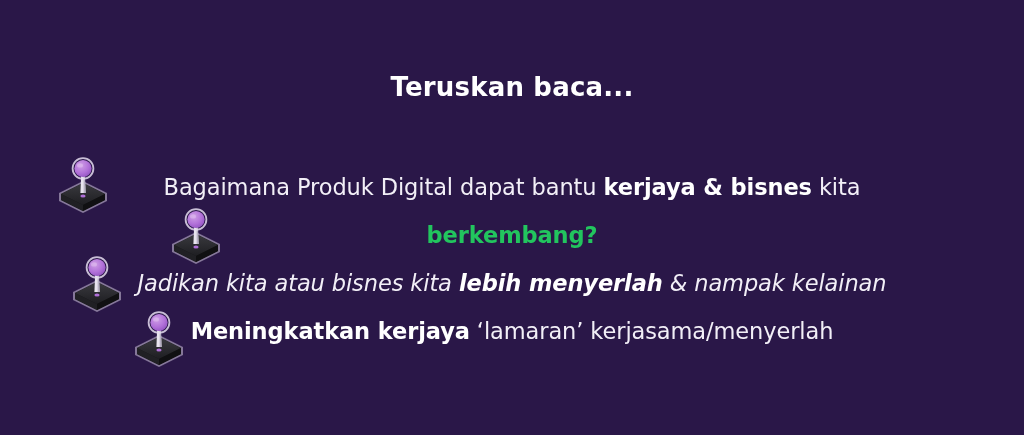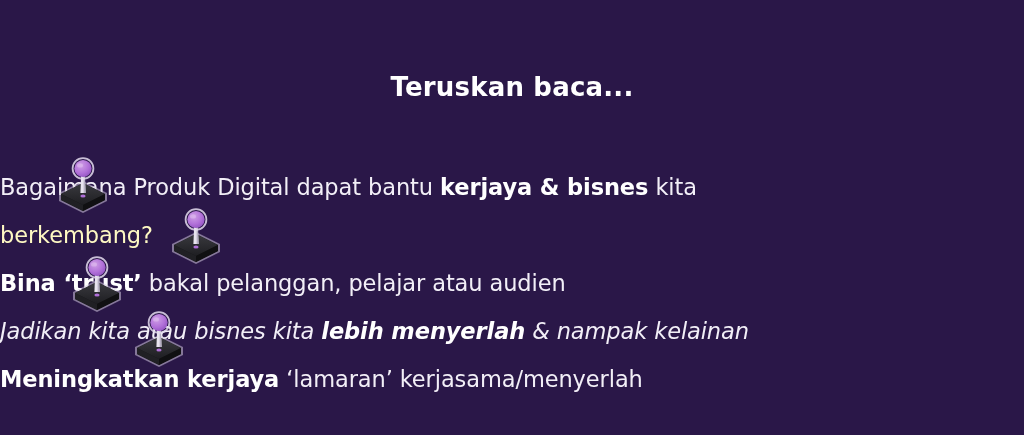--- a/index.html
+++ b/index.html
@@ -34,20 +34,21 @@
     color: #ffffff;
     white-space: nowrap;
   }
 
   
   #body-lines {
     position: absolute;
     left: 0;
     top: 163px;
     width: 1024px;
+    text-align: center;
     z-index: 3;
   }
 
   .body-line {
     font-family: "DejaVu Sans", sans-serif;
     font-size: 22.5px;
     font-weight: 400;
     color: #f2eff7;
     line-height: 48px;
     white-space: nowrap;
@@ -182,19 +183,18 @@
           <path d="M31.6 16 L32.7 16 L33.6 38 L31.6 38 Z" fill="#b7b1c4"></path>
           <circle cx="31" cy="13.5" r="10.4" fill="none" stroke="#e4dcee" stroke-width="1.8" opacity="0.85"></circle>
           <circle cx="31" cy="13.5" r="8.6" fill="url(#g-knob-joystick-4)"></circle>
           <ellipse cx="28" cy="10.4" rx="3" ry="2.2" fill="#e3c6f2" opacity="0.5"></ellipse>
         </svg>
       </div>
     </div>
 
   <div id="body-lines">
       <div class="body-line" style="color: rgb(242, 239, 247);"><span>Bagaimana Produk Digital dapat bantu </span><span class="bold">kerjaya &amp; bisnes</span><span> kita</span></div>
-      <div class="body-line" style="color: #fef9c3;"><span>berkembang?</span></div>
-      <div class="body-line" style="color: rgb(242, 239, 247);"><span class="bold">Bina ‘trust’</span><span> bakal pelanggan, pelajar atau audien</span></div>
+      <div class="body-line" style="color: #22c55e; font-weight: bold;"><span>berkembang?</span></div>
       <div class="body-line" style="color: rgb(242, 239, 247); font-style: italic;"><span>Jadikan kita atau bisnes kita </span><span class="bold">lebih menyerlah</span><span> &amp; nampak kelainan</span></div>
       <div class="body-line" style="color: rgb(242, 239, 247);"><span class="bold">Meningkatkan kerjaya</span><span> ‘lamaran’ kerjasama/menyerlah</span></div>
     </div>
 
 </div>
 
 </body></html>

